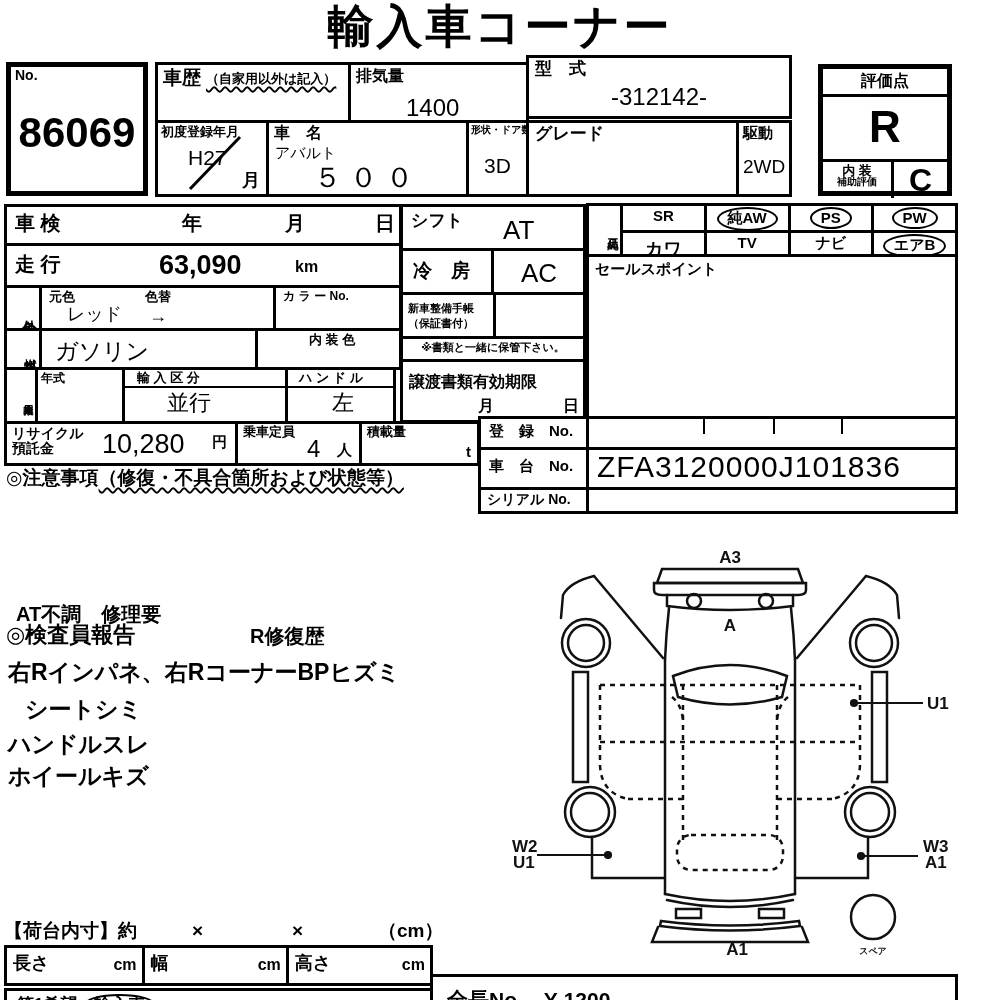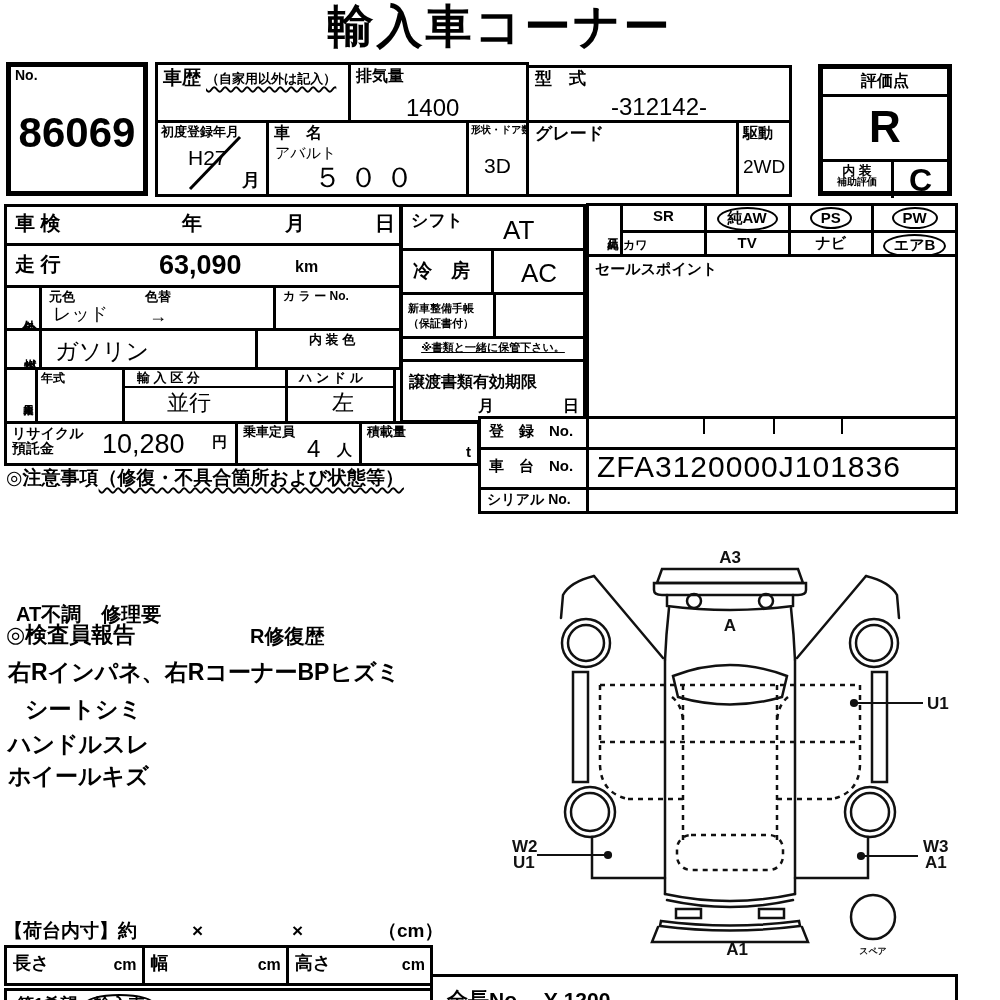--- a/index.html
+++ b/index.html
@@ -27,21 +27,21 @@
   </div>
 
   <div class="b" style="left:155px;top:62px;width:196px;height:61px;">
     <span class="t" style="left:5px;top:3px;font-size:19px;">車歴</span>
     <span class="t wavy" style="left:48px;top:7px;font-size:13px;">（自家用以外は記入）</span>
   </div>
   <div class="b" style="left:348px;top:62px;width:181px;height:61px;">
     <span class="t" style="left:5px;top:3px;font-size:16px;">排気量</span>
     <span class="t" style="left:55px;top:30px;font-size:24px;font-weight:400;">1400</span>
   </div>
-  <div class="b" style="left:526px;top:65px;width:266px;height:64px;">
+  <div class="b" style="left:526px;top:55px;width:266px;height:64px;">
     <span class="t" style="left:6px;top:2px;font-size:17px;">型　式</span>
     <span class="t" style="left:0;right:0;top:26px;text-align:center;font-size:24px;font-weight:400;">-312142-</span>
   </div>
 
   <div class="b" style="left:155px;top:120px;width:114px;height:77px;">
     <span class="t" style="left:3px;top:2px;font-size:13px;">初度登録年月</span>
     <span class="t" style="left:6px;top:24px;font-size:21px;font-weight:400;margin-left:24px;">H27</span>
     <svg style="position:absolute;left:0;top:0;" width="108" height="71">
         <line x1="32" y1="66" x2="82" y2="14" stroke="#000" stroke-width="3"></line>
       </svg>
@@ -85,21 +85,21 @@
   </div>
   <div class="b" style="left:4px;top:243px;width:398px;height:45px;">
     <span class="t" style="left:8px;top:8px;font-size:20px;">走 行</span>
     <span class="t" style="left:152px;top:5px;font-size:27px;font-weight:700;">63,090</span>
     <span class="t" style="left:288px;top:13px;font-size:16px;">km</span>
   </div>
   <div class="b" style="left:4px;top:285px;width:398px;height:46px;">
     <div class="vert" style="position:absolute;left:0;top:0;bottom:0;width:32px;border-right:3px solid #000;font-size:14px;text-align:center;padding-top:3px;">外色</div>
     <span class="t" style="left:42px;top:2px;font-size:13px;">元色</span>
     <span class="t" style="left:138px;top:2px;font-size:13px;">色替</span>
-    <span class="t" style="left:46px;top:17px;font-size:18px;font-weight:400;">レッド</span>
+    <span class="t" style="left:60px;top:17px;font-size:18px;font-weight:400;">レッド</span>
     <span class="t" style="left:142px;top:19px;font-size:18px;font-weight:400;">→</span>
     <div style="position:absolute;left:266px;top:0;bottom:0;border-left:3px solid #000;"></div>
     <span class="t" style="left:276px;top:2px;font-size:12px;">カ ラ ー No.</span>
   </div>
   <div class="b" style="left:4px;top:328px;width:398px;height:42px;">
     <div class="vert" style="position:absolute;left:0;top:0;bottom:0;width:32px;border-right:3px solid #000;font-size:13px;text-align:center;padding-top:2px;">燃料</div>
     <span class="t" style="left:48px;top:8px;font-size:23px;font-weight:400;">ガソリン</span>
     <div style="position:absolute;left:248px;top:0;bottom:0;border-left:3px solid #000;"></div>
     <span class="t" style="left:290px;top:2px;font-size:13px;padding-left:12px;">内 装 色</span>
   </div>
@@ -138,39 +138,39 @@
   <div class="b" style="left:400px;top:248px;width:186px;height:47px;">
     <div style="position:absolute;left:88px;top:0;bottom:0;border-left:3px solid #000;"></div>
     <span class="t" style="left:10px;top:10px;font-size:19px;">冷　房</span>
     <span class="t" style="left:118px;top:9px;font-size:26px;font-weight:400;">AC</span>
   </div>
   <div class="b" style="left:400px;top:292px;width:186px;height:47px;">
     <div style="position:absolute;left:90px;top:0;bottom:0;border-left:3px solid #000;"></div>
     <div class="t" style="left:5px;top:6px;font-size:11px;line-height:1.4;"><span>新車整備手帳</span><br><span>（保証書付）</span></div>
   </div>
   <div class="b" style="left:400px;top:336px;width:186px;height:26px;">
-    <div class="t" style="left:0;right:0;top:3px;text-align:center;font-size:11px;text-decoration:underline;">※書類と一緒に保管下さい。</div>
+    <div class="t" style="left:0;right:0;top:3px;text-align:center;font-size:11px;">※書類と一緒に保管下さい。</div>
   </div>
   <div class="b" style="left:400px;top:359px;width:186px;height:64px;">
     <span class="t" style="left:6px;top:12px;font-size:16px;">譲渡書類有効期限</span>
     <span class="t" style="left:75px;top:36px;font-size:16px;">月</span>
     <span class="t" style="left:160px;top:36px;font-size:16px;">日</span>
   </div>
 
   <div class="b" style="left:586px;top:203px;width:372px;height:54px;">
     <div class="vert" style="position:absolute;left:0;top:0;bottom:0;width:31px;border-right:3px solid #000;font-size:11px;text-align:center;letter-spacing:0;">純正品</div>
     <div style="position:absolute;left:34px;right:0;top:0;bottom:0;">
       <div class="flexrow" style="height:24px;">
         <div style="flex:1;text-align:center;font-size:15px;padding-top:1px;"><span>SR</span></div>
         <div style="flex:1;text-align:center;font-size:15px;border-left:3px solid #000;padding-top:1px;"><span class="circle">純AW</span></div>
         <div style="flex:1;text-align:center;font-size:15px;border-left:3px solid #000;padding-top:1px;"><span class="circle">PS</span></div>
         <div style="flex:1;text-align:center;font-size:15px;border-left:3px solid #000;padding-top:1px;"><span class="circle">PW</span></div>
       </div>
       <div class="flexrow" style="height:24px;border-top:3px solid #000;">
-        <div style="flex:1;font-size:12px;padding-top:4px;"><span>カワ</span></div>
+        <div style="flex:1;text-align:center;font-size:18px;padding-top:4px;"><span>カワ</span></div>
         <div style="flex:1;text-align:center;font-size:15px;border-left:3px solid #000;padding-top:1px;"><span>TV</span></div>
         <div style="flex:1;text-align:center;font-size:15px;border-left:3px solid #000;padding-top:1px;"><span>ナビ</span></div>
         <div style="flex:1;text-align:center;font-size:15px;border-left:3px solid #000;padding-top:1px;"><span class="circle">エアB</span></div>
       </div>
     </div>
   </div>
 
   <div class="b" style="left:586px;top:254px;width:372px;height:165px;">
     <span class="t" style="left:6px;top:4px;font-size:15px;">セールスポイント</span>
   </div>

